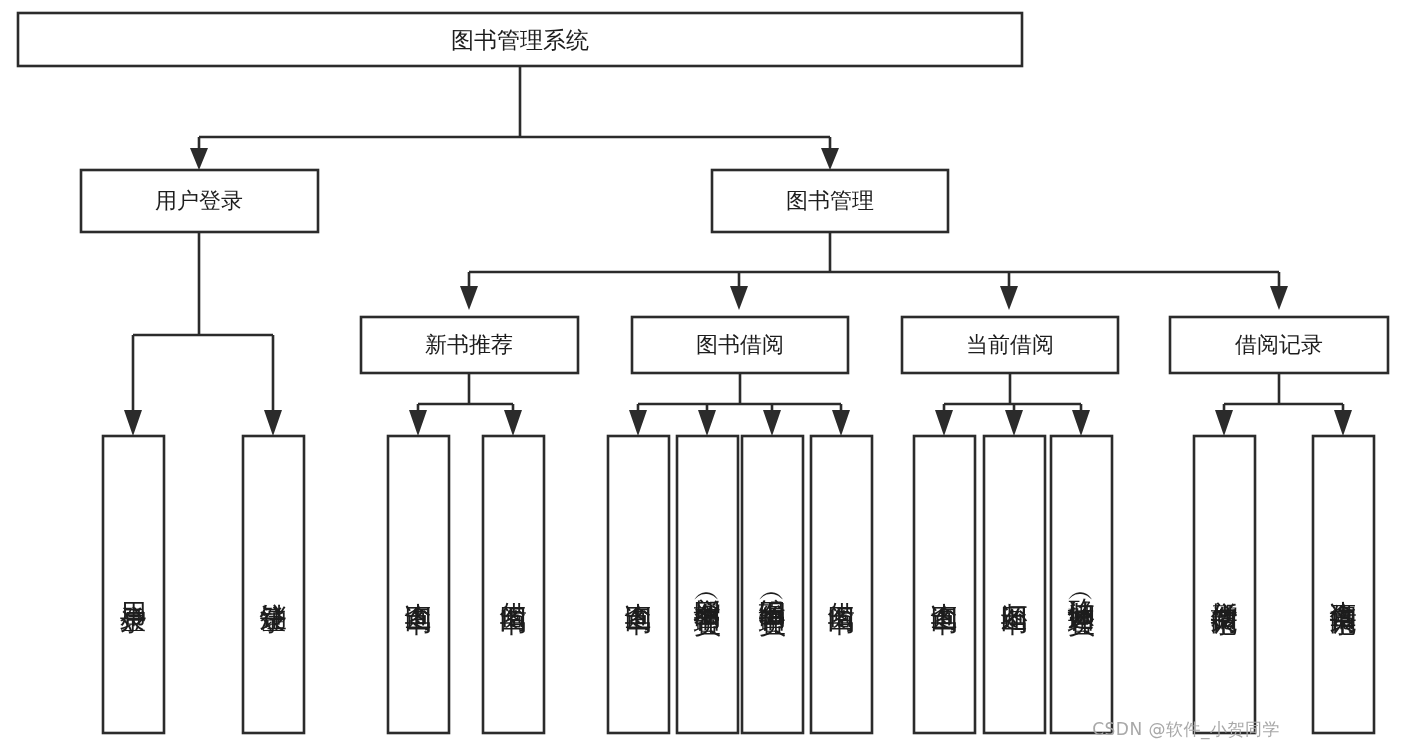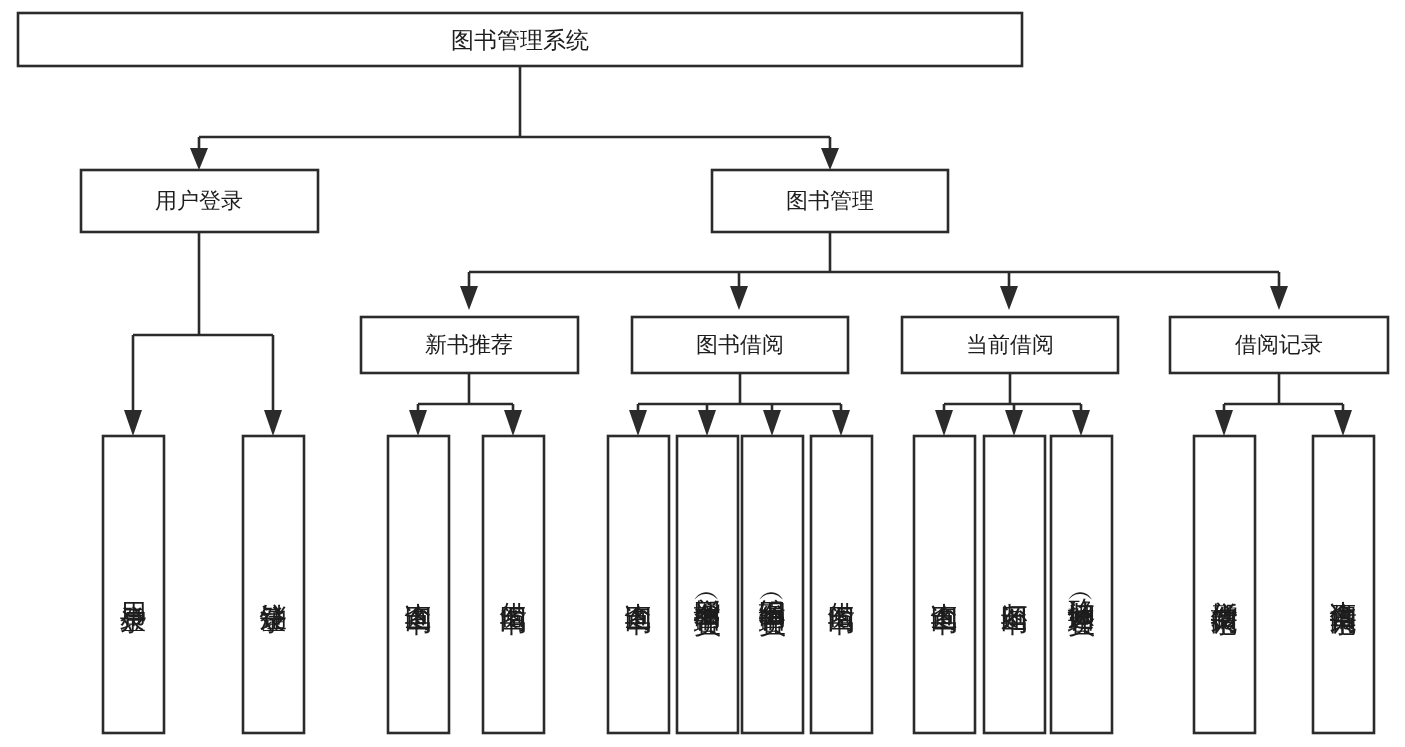--- a/index.html
+++ b/index.html
@@ -223,14 +223,15 @@
   <div class="vlabel" style="left:742px; top:436px; width:61px; height:297px;">编辑图书（管理员）</div>
   <div class="vlabel" style="left:811px; top:436px; width:61px; height:297px;">借阅图书</div>
 
   <div class="vlabel" style="left:914px; top:436px; width:61px; height:297px;">查询图书</div>
   <div class="vlabel" style="left:984px; top:436px; width:61px; height:297px;">归还图书</div>
   <div class="vlabel" style="left:1051px; top:436px; width:61px; height:297px;">确认归还（管理员）</div>
 
   <div class="vlabel" style="left:1194px; top:436px; width:61px; height:297px;">新增借阅记录</div>
   <div class="vlabel" style="left:1313px; top:436px; width:61px; height:297px;">查询借阅记录</div>
 
+  <div class="watermark">CSDN @软件_小贺同学</div>
 
 </div>
 
 </body></html>

